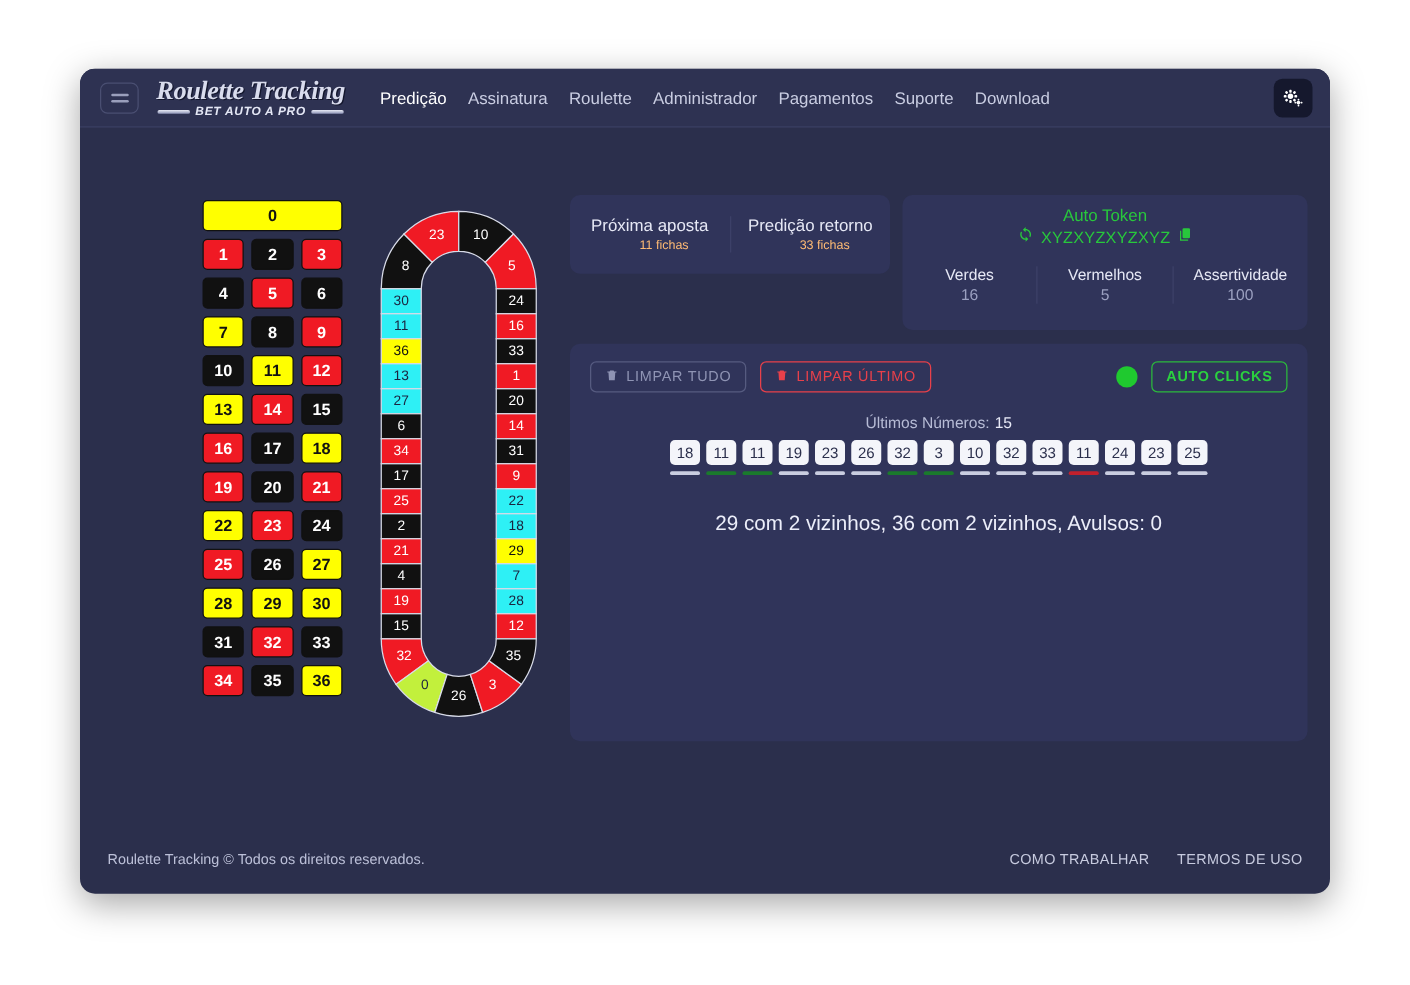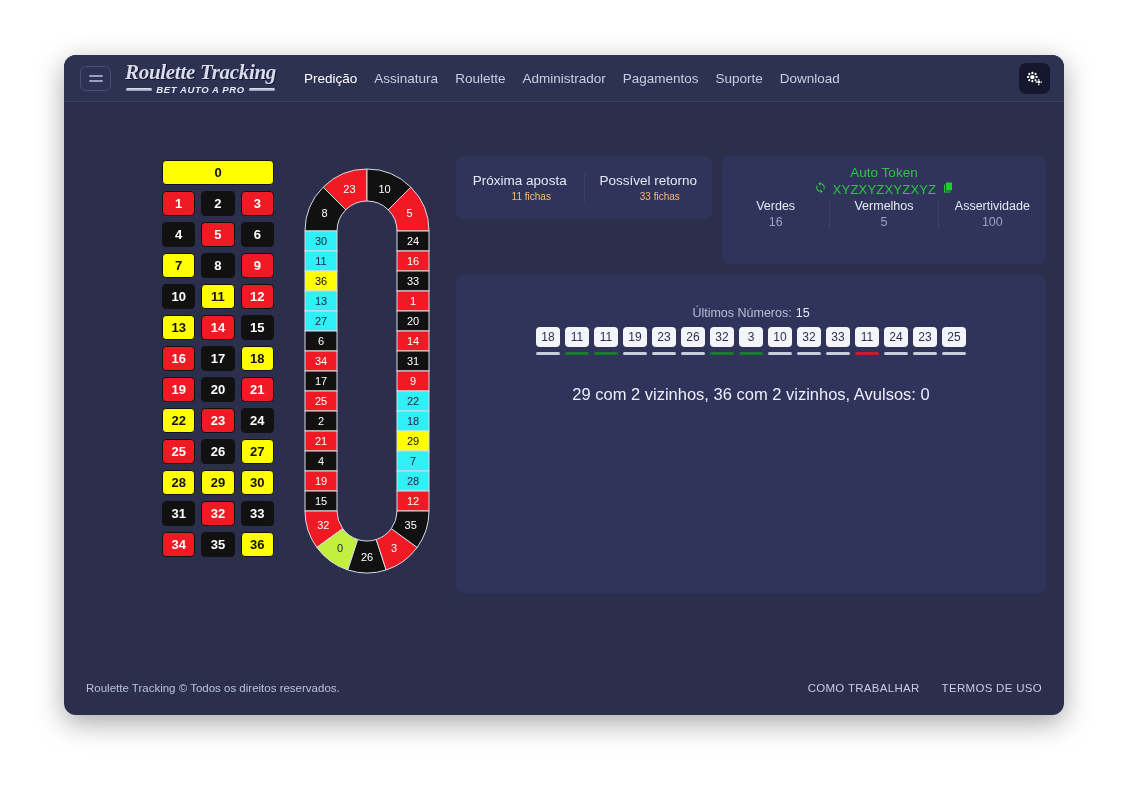--- a/index.html
+++ b/index.html
@@ -100,21 +100,21 @@
   .bet-col + .bet-col { border-left:1px solid #3c4068; }
   .bet-label { font-size:13.5px; color:#e6e8f5; margin-bottom:3px; }
   .bet-value { font-size:10px; color:#fdba74;padding-left:23px; }
 
   .card-token { flex:1; height: 108px; padding-top: 9px; }
   .token-title { text-align:center; font-size:13.5px; color:#28c83c; }
   .token-code {
     display:flex; align-items:center; justify-content:center; gap:6px;
     font-size:13px; color:#28c83c; margin-top:1px; letter-spacing:0.2px;
   }
-  .token-stats { display:flex; margin-top:2px; }
+  .token-stats { display:flex; margin-top:16px; }
   .tstat { flex:1; text-align:center; }
   .tstat + .tstat { border-left:1px solid #3c4068; }
   .tstat-label { font-size:12.5px; color:#e6e8f5; }
   .tstat-value { font-size:12.5px; color:#9ba0c0; margin-top:2px; }
 
   
   .card-main {
     margin-top: 11px; background:#30345a; border-radius: 8px;
     height: 318px; position: relative; padding: 14px 16px;
   }
@@ -360,21 +360,21 @@
 
       <div class="panels">
         <div class="panel-row">
 
           <div class="card card-bets">
             <div class="bet-col">
               <div class="bet-label">Próxima aposta</div>
               <div class="bet-value">11 fichas</div>
             </div>
             <div class="bet-col">
-              <div class="bet-label">Possível retorno</div>
+              <div class="bet-label">Predição retorno</div>
               <div class="bet-value">33 fichas</div>
             </div>
           </div>
 
           <div class="card card-token">
             <div class="token-title">Auto Token</div>
             <div class="token-code">
               <span>
                 <svg width="13" height="13" viewBox="0 0 24 24" fill="#28c83c">
                   <path d="M12 4V1L8 5l4 4V6c3.3 0 6 2.7 6 6 0 1-.3 2-.7 2.8l1.5 1.5C19.6 15 20 13.6 20 12c0-4.4-3.6-8-8-8z"></path>
@@ -400,20 +400,43 @@
                 </div>
                 <div class="tstat">
                   <div class="tstat-label">Assertividade</div>
                   <div class="tstat-value">100</div>
                 </div>
               </div>
           </div>
         </div>
 
         <div class="card-main">
+          <div class="btn-row">
+            <div class="btn btn-clear-all">
+              <span>
+                <svg width="11" height="12" viewBox="0 0 24 24" fill="#8f94b4">
+                  <path d="M6 7h12l-1 14H7L6 7zM9 4h6l1 2H8l1-2zM4 6h16v1.6H4z"></path>
+                </svg>
+              </span>
+              <span>LIMPAR TUDO</span>
+            </div>
+            <div class="btn btn-clear-last">
+              <span>
+                <svg width="11" height="12" viewBox="0 0 24 24" fill="#e8404a">
+                  <path d="M6 7h12l-1 14H7L6 7zM9 4h6l1 2H8l1-2zM4 6h16v1.6H4z"></path>
+                </svg>
+              </span>
+              <span>LIMPAR ÚLTIMO</span>
+            </div>
+            <div class="spacer"></div>
+            <div class="dot-green"></div>
+            <div class="btn btn-auto">
+              <span>AUTO CLICKS</span>
+            </div>
+          </div>
 
           <div class="last-title">
             <span>Últimos Números:</span><b>15</b>
           </div>
 
           <div class="nums" id="nums">
               <div class="numcell">
                 <div class="numbox">18</div>
                 <div class="numbar"></div>
               </div>

